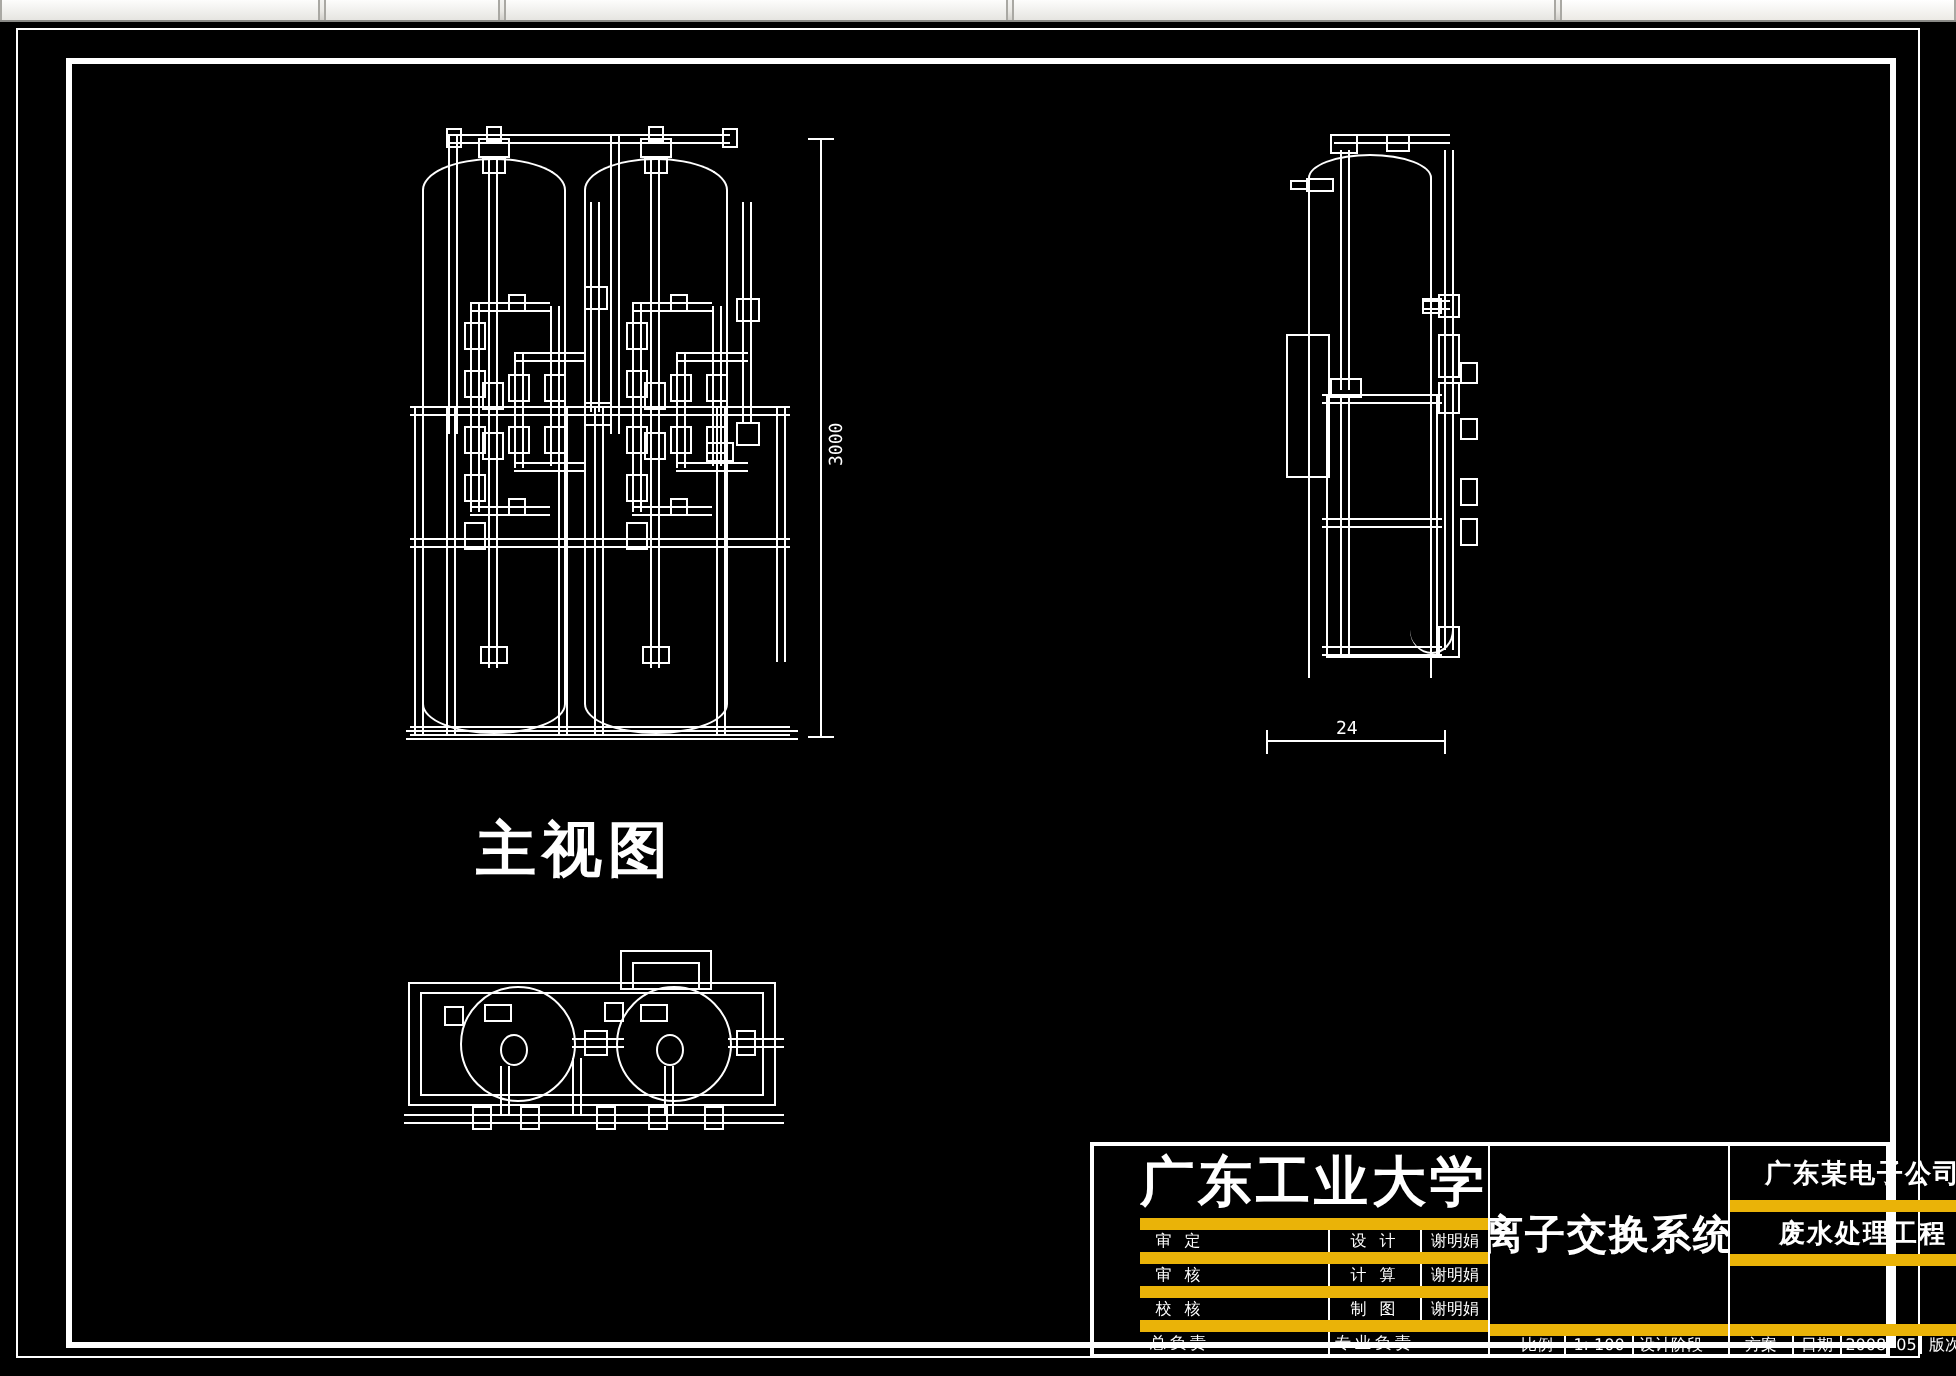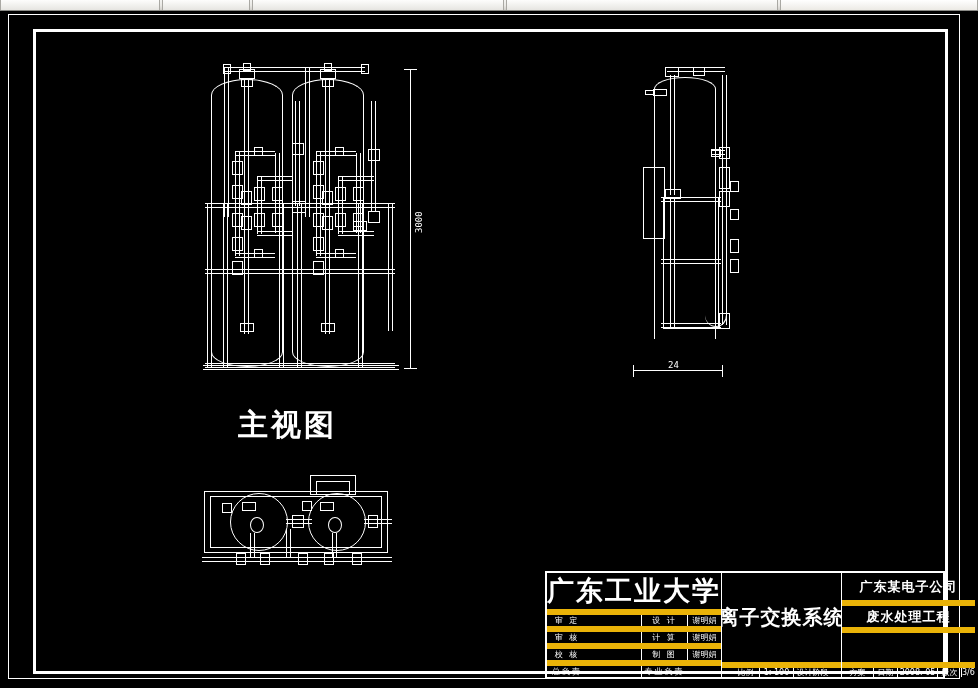--- a/index.html
+++ b/index.html
@@ -250,21 +250,21 @@
     <div class="rect" style="left:100px;top:80px;width:10px;height:12px;"></div>
     <div class="rect" style="left:126px;top:80px;width:10px;height:12px;"></div>
     <div class="rect" style="left:154px;top:80px;width:10px;height:12px;"></div>
     <div class="vpipe" style="left:52px;top:60px;height:24px;"></div>
     <div class="vpipe" style="left:88px;top:56px;height:28px;"></div>
     <div class="vpipe" style="left:134px;top:60px;height:24px;"></div>
   </div>
 
   <div class="vlabel" style="left:238px;top:368px;margin-top:26px;">主视图</div>
 
-  <div id="titleblock" style="left:545px;top:560px;width:400px;height:108px;">
+  <div id="titleblock" style="left:545px;top:560px;width:400px;height:108px;padding-left:23px;">
 
     <div class="tb-col" style="width:186px;">
       <div class="tb-cell univ" style="height:46px;">广东工业大学</div>
 
       <div style="flex:1;display:flex;flex-direction:column;">
         <div class="tb-cell bt" style="flex:1;padding:0;display:flex;">
           <div class="tb-cell sm" style="width:40px;">审  定</div>
           <div class="tb-cell sm bw" style="width:54px;"></div>
           <div class="tb-cell sm bw" style="width:46px;">设  计</div>
           <div class="tb-cell sm2 bw" style="flex:1;">谢明娟</div>

